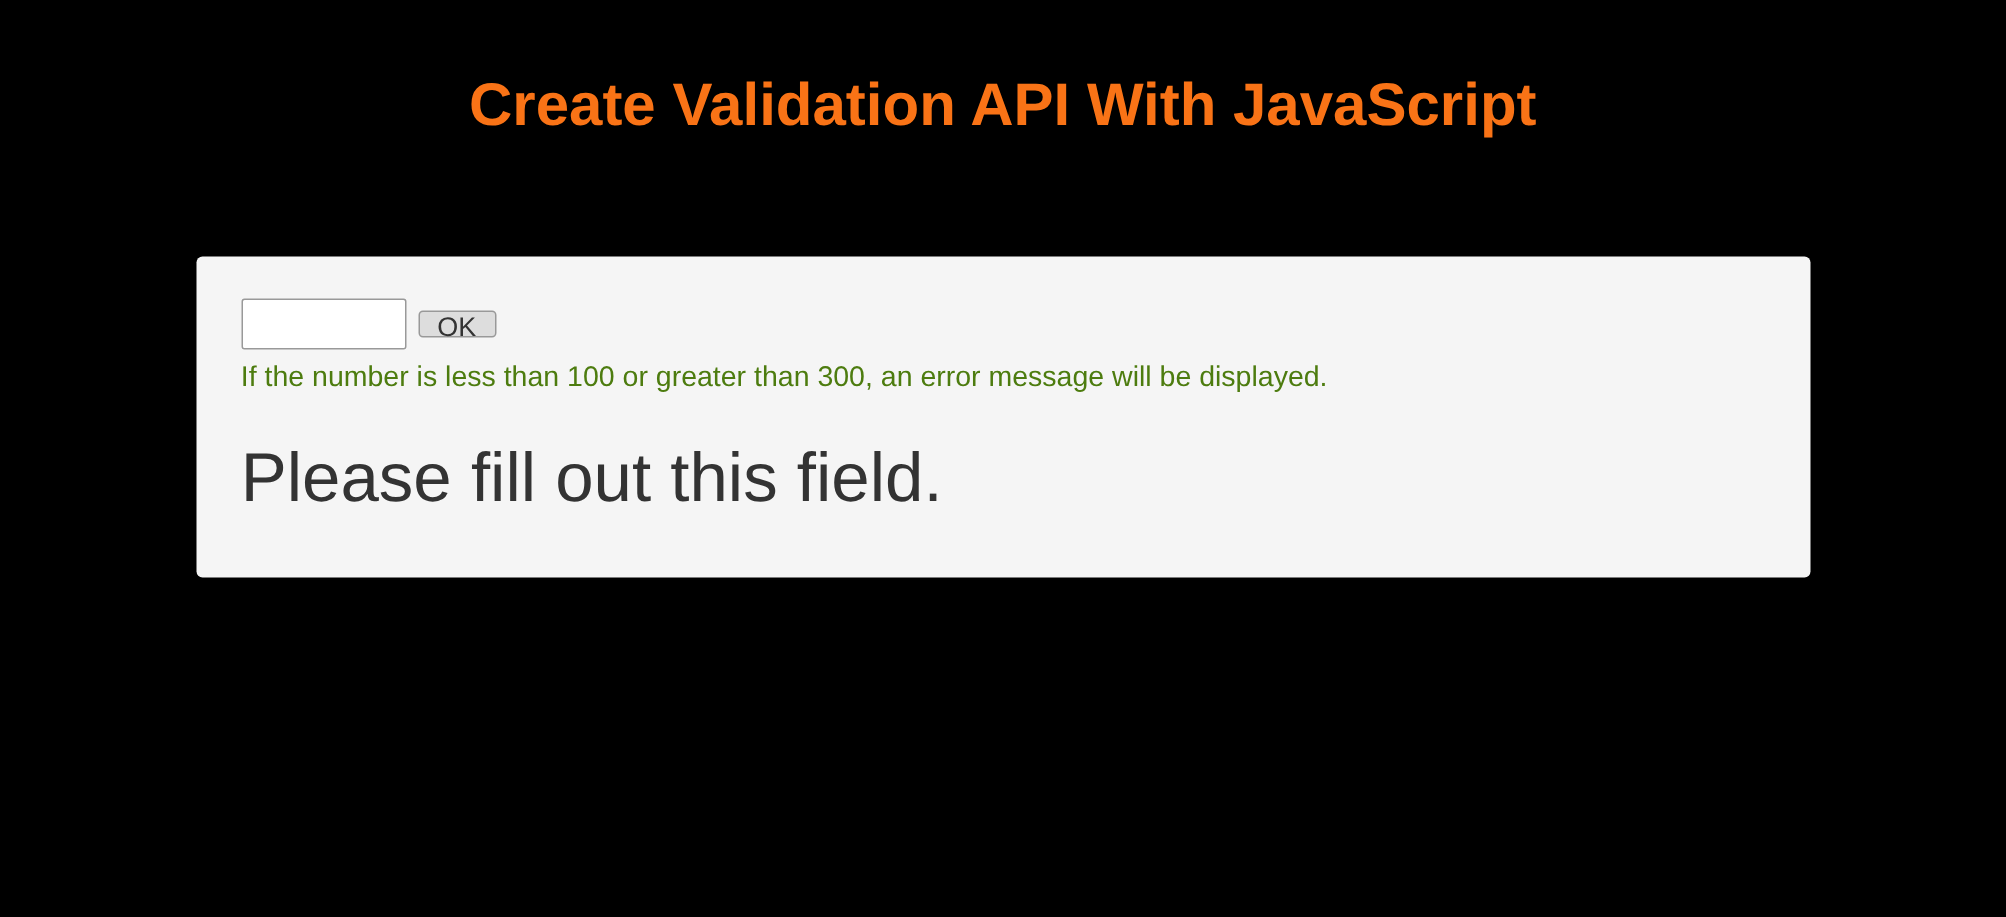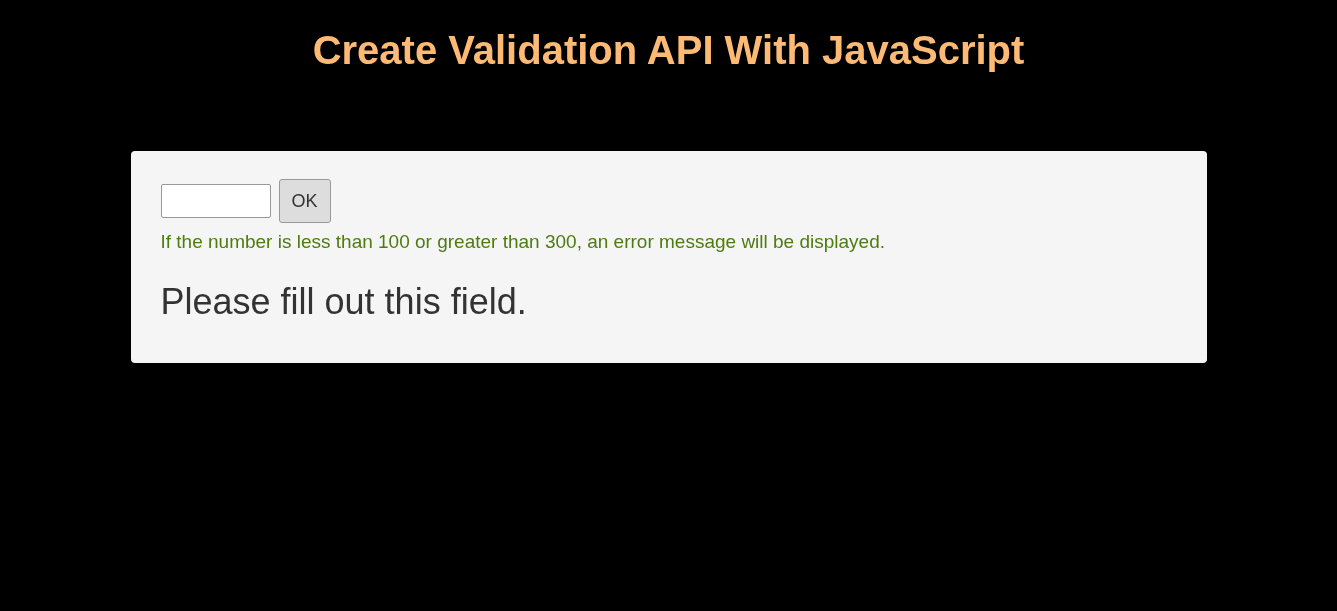--- a/index.html
+++ b/index.html
@@ -10,26 +10,26 @@
     height: 611px;
     background: #000;
     font-family: Arial, Helvetica, sans-serif;
     overflow: hidden;
   }
   .page {
     width: 100%;
     height: 100%;
   }
   .title {
-    color: #fdba74;
+    color: #f97316;
     text-align: center;
     font-size: 40px;
     font-weight: bold;
     margin: 0;
-    padding-top: 28px;
+    padding-top: 48px;
   }
   .card {
     background: #f5f5f5;
     width: 1076px;
     margin: 78px auto 0 auto;
     border-radius: 4px;
     padding: 28px 30px 40px 30px;
     box-shadow: 0 0 4px rgba(0,0,0,0.2);
   }
   .form-row {
@@ -40,37 +40,37 @@
   .number-input {
     width: 110px;
     height: 34px;
     padding: 4px 6px;
     font-size: 16px;
     border: 1px solid #999;
     background: #fff;
     border-radius: 2px;
   }
   .ok-button {
-    height: 44px;
+    height: 18px;
     padding: 0 12px;
     font-size: 18px;
     color: #333;
     background: #ddd;
     border: 1px solid #999;
     border-radius: 3px;
     cursor: pointer;
   }
   .help-text {
     color: #4d7c0f;
     font-size: 19px;
     margin: 8px 0 0 0;
   }
   .validation-message {
     color: #333;
-    font-size: 36px;
+    font-size: 46px;
     margin: 28px 0 0 0;
   }
 </style>
 </head>
 <body>
 
 <div class="page">
   <h1 class="title">Create Validation API With JavaScript</h1>
 
   <div class="card">

